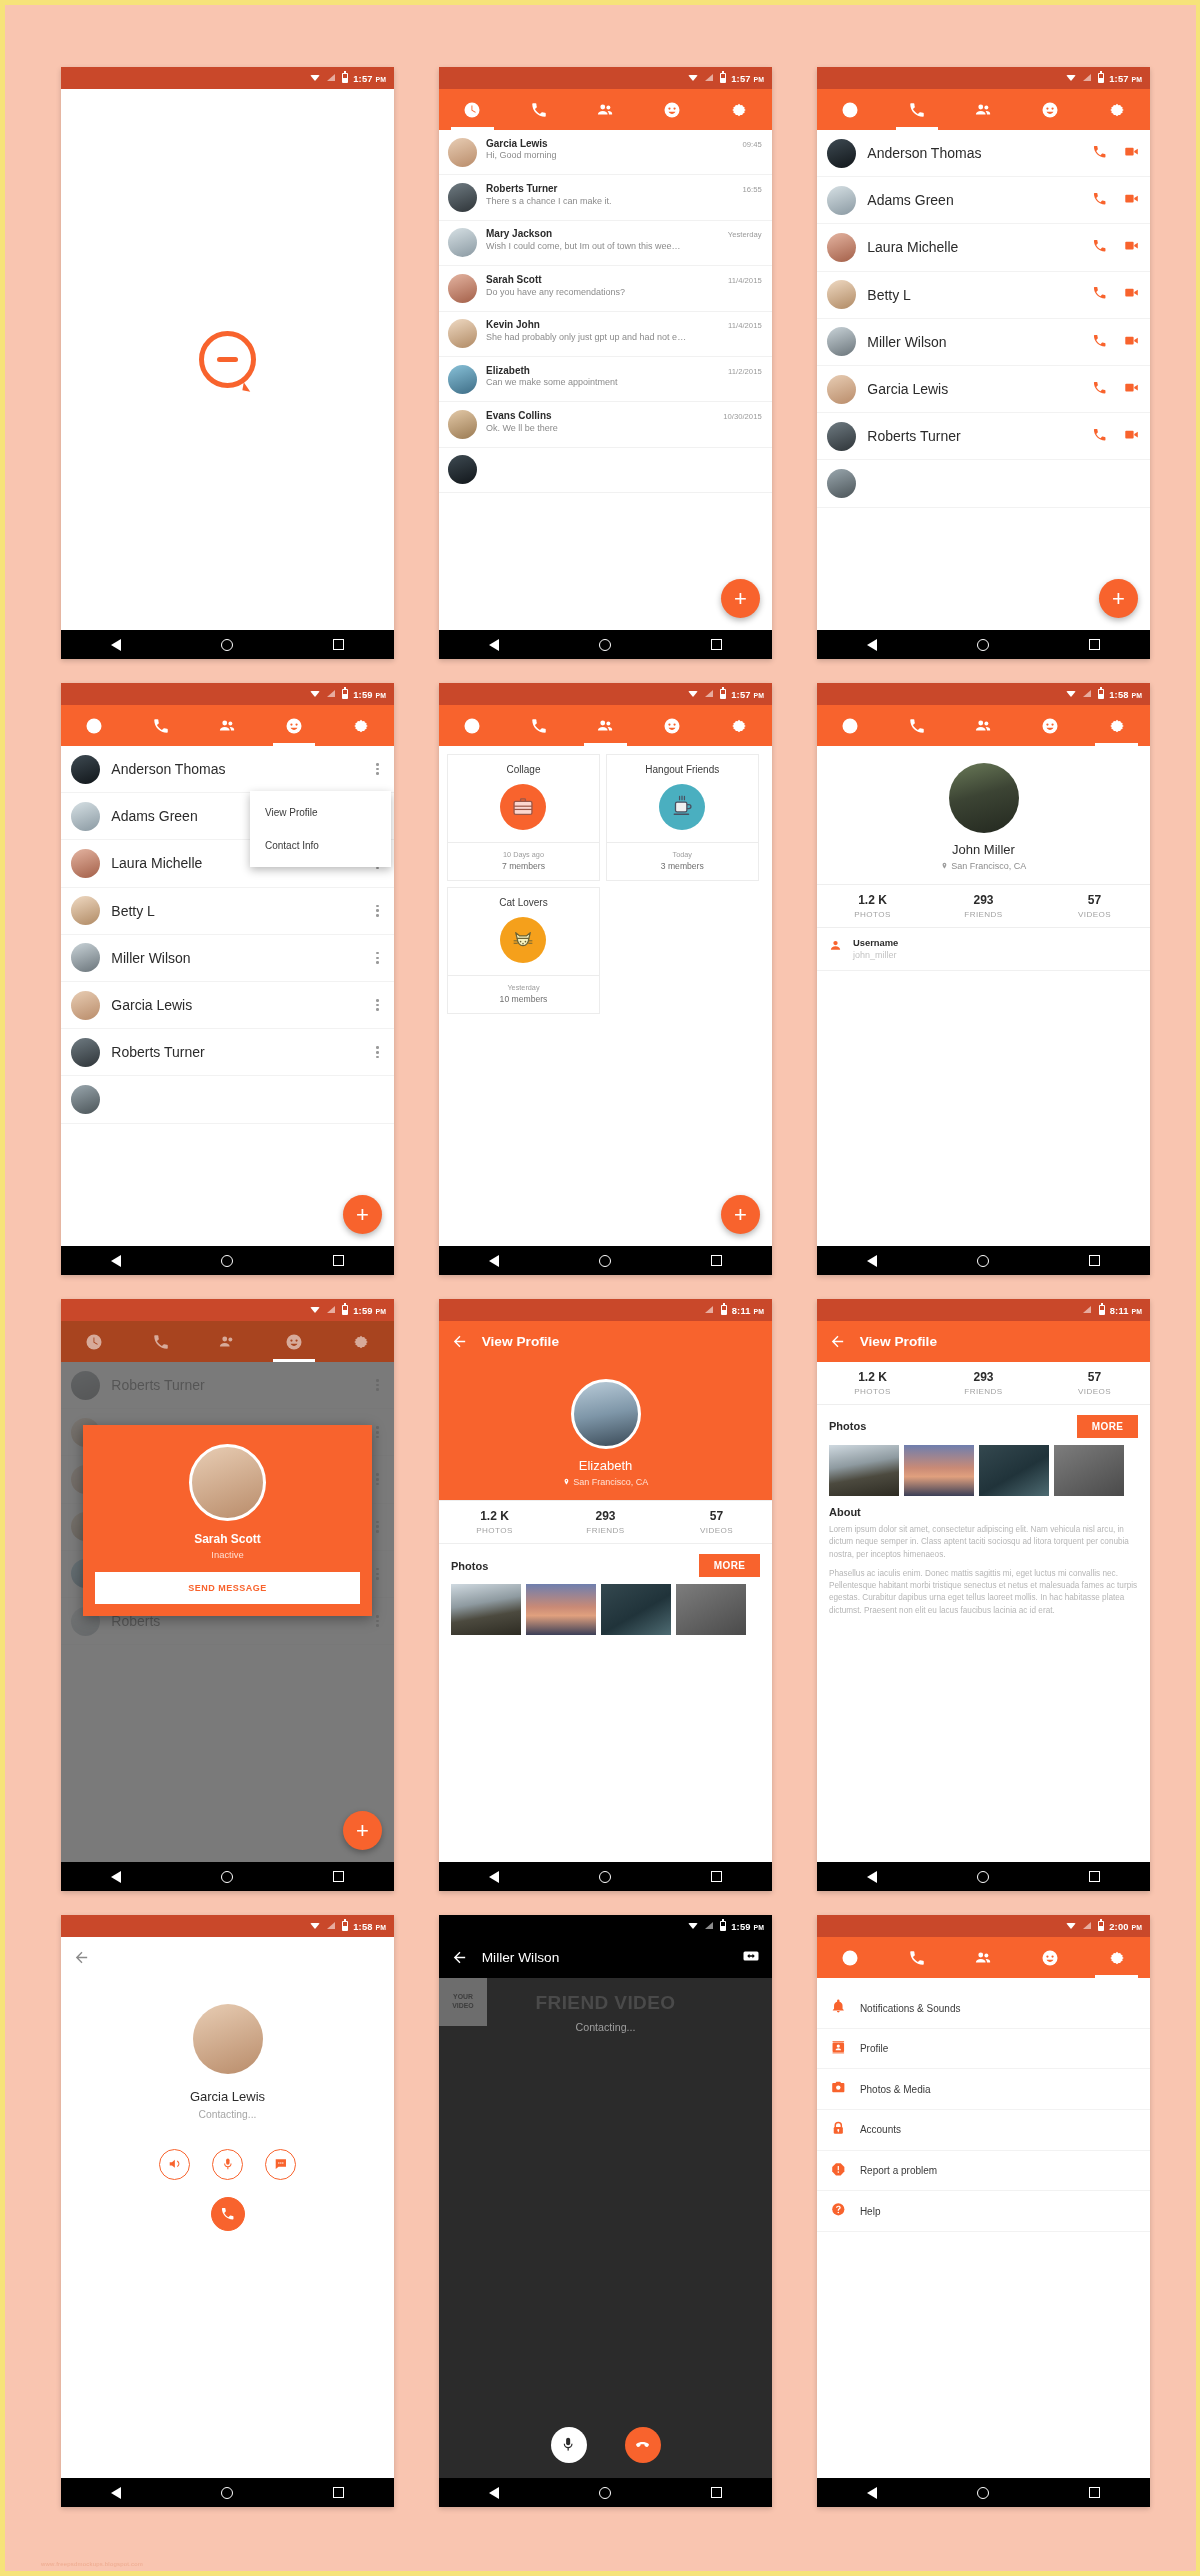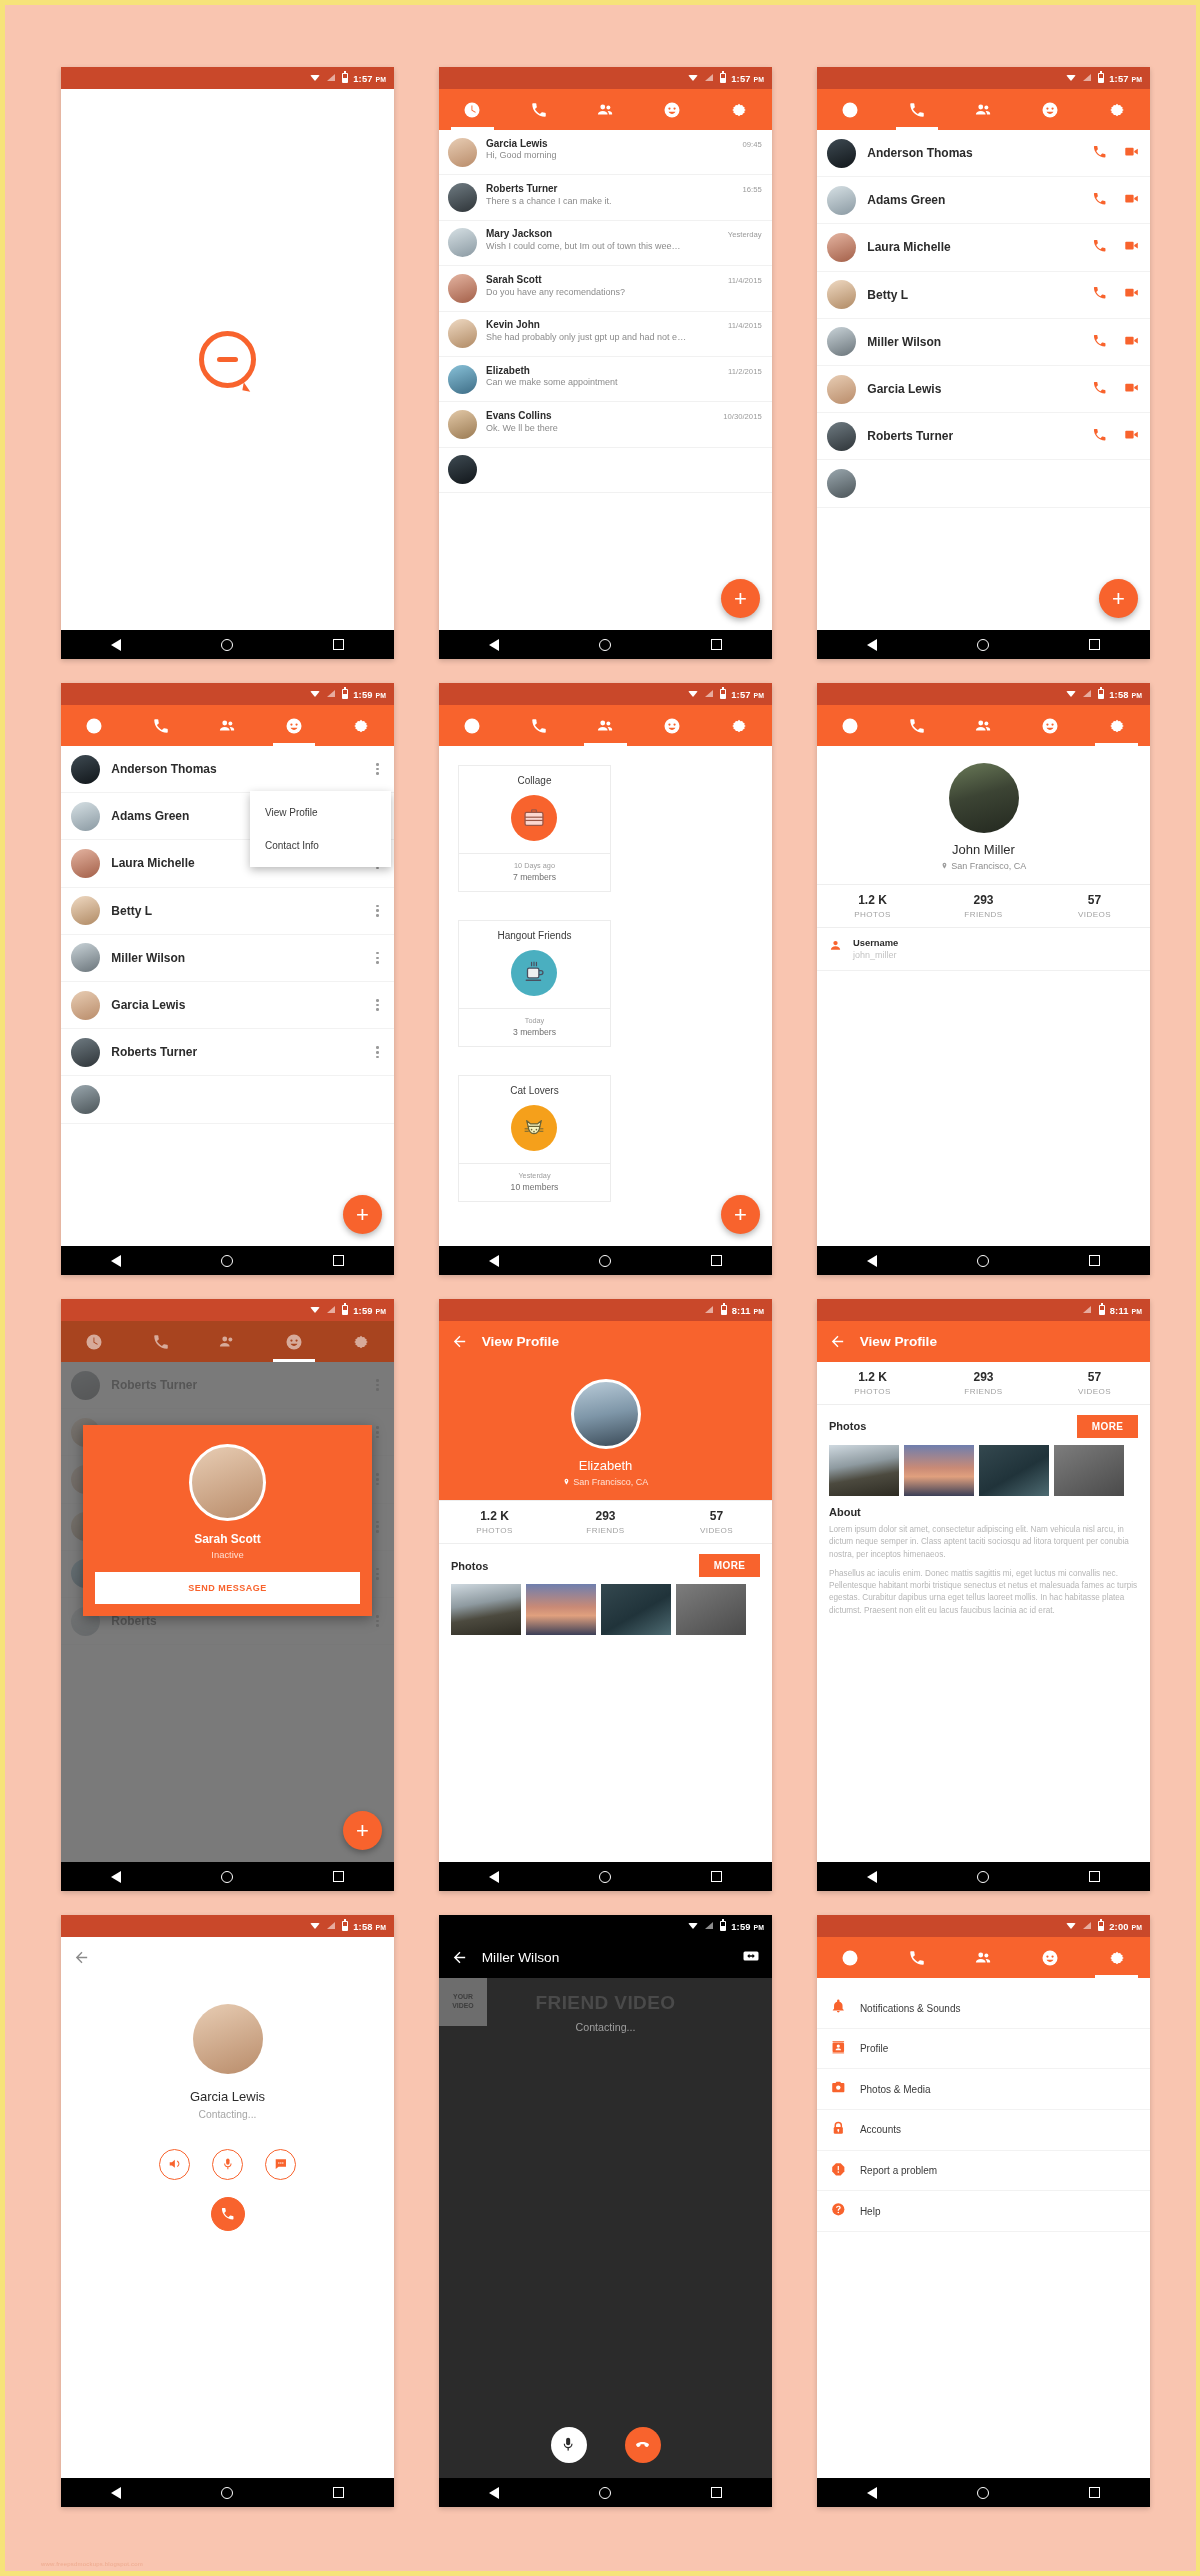--- a/index.html
+++ b/index.html
@@ -74,21 +74,21 @@
   .chat-item{display:flex;padding:7.7px 10.3px 7.7px 8.6px;align-items:flex-start;gap:9.4px;border-bottom:0.9px solid #f1f1f1;}
   .avatar{width:29px;height:29px;border-radius:50%;flex:0 0 29px;background:#cfc6bd;overflow:hidden;position:relative;}
   .chat-body{flex:1;min-width:0;}
   .chat-top{display:flex;justify-content:space-between;align-items:baseline;}
   .chat-name{font-size:10px;font-weight:bold;color:#2b2b2b;}
   .chat-time{font-size:7.7px;color:#9b9b9b;white-space:nowrap;}
   .chat-msg{font-size:9px;color:#8b8b8b;margin-top:1.7px;white-space:nowrap;overflow:hidden;text-overflow:ellipsis;}
 
   
   .ct-item{display:flex;align-items:center;gap:11px;padding:8.6px 10.3px;border-bottom:0.9px solid #f2f2f2;}
-  .ct-name{flex:1;font-size:12px;font-weight:bold;color:#2b2b2b;}
+  .ct-name{flex:1;font-size:14px;font-weight:normal;color:#2b2b2b;}
   .ct-act{display:flex;gap:17px;align-items:center;}
   .ct-act svg{width:15.4px;height:15.4px;fill:#f8632d;}
   .kebab{display:flex;flex-direction:column;gap:2.1px;padding:3.4px 5.1px;}
   .kebab span{width:2.6px;height:2.6px;border-radius:50%;background:#9a9a9a;display:block;}
 
   
   .fab{position:absolute;right:12px;bottom:12px;width:39px;height:39px;border-radius:50%;
        background:#f8632d;color:#fff;display:flex;align-items:center;justify-content:center;
        font-size:22px;font-weight:300;box-shadow:0 2.6px 6px rgba(0,0,0,.3);line-height:1;}
 
@@ -96,21 +96,21 @@
   .splash{flex:1;display:flex;align-items:center;justify-content:center;background:#fff;}
   .splash-logo{width:57px;height:57px;position:relative;}
   .splash-logo .ring{width:57px;height:57px;border:5.1px solid #f8632d;border-radius:50%;
       display:flex;align-items:center;justify-content:center;}
   .splash-logo .bar{width:20.6px;height:4.3px;background:#f8632d;border-radius:2.6px;}
   .splash-logo .tail{position:absolute;right:5.1px;bottom:-3.4px;width:0;height:0;
       border-left:8.6px solid #f8632d;border-top:8.6px solid transparent;transform:rotate(10deg);}
 
   
   .groups{display:flex;flex-wrap:wrap;padding:5.1px;}
-  .gcard{width:calc(50% - 8.6px);margin:14px;border:0.9px solid #ececec;background:#fff;}
+  .gcard{width:calc(50% - 8.6px);margin:3px;border:0.9px solid #ececec;background:#fff;}
   .gcard-title{text-align:center;font-size:10px;color:#3a3a3a;padding:9.4px 3.4px 3.4px;}
   .gcard-icon-wrap{display:flex;justify-content:center;padding:5.1px 0 12px;}
   .gcircle{width:46px;height:46px;border-radius:50%;display:flex;align-items:center;justify-content:center;}
   .gcard-foot{border-top:0.9px solid #ececec;text-align:center;padding:6.9px 3.4px 8.6px;}
   .gcard-foot .g-when{font-size:7.3px;color:#9d9d9d;}
   .gcard-foot .g-mem{font-size:8.6px;color:#6f6f6f;margin-top:2.6px;}
 
   
   .prof-hero{text-align:center;padding:17px 0 13.7px;}
   .prof-hero.orange{background:#f8632d;}

